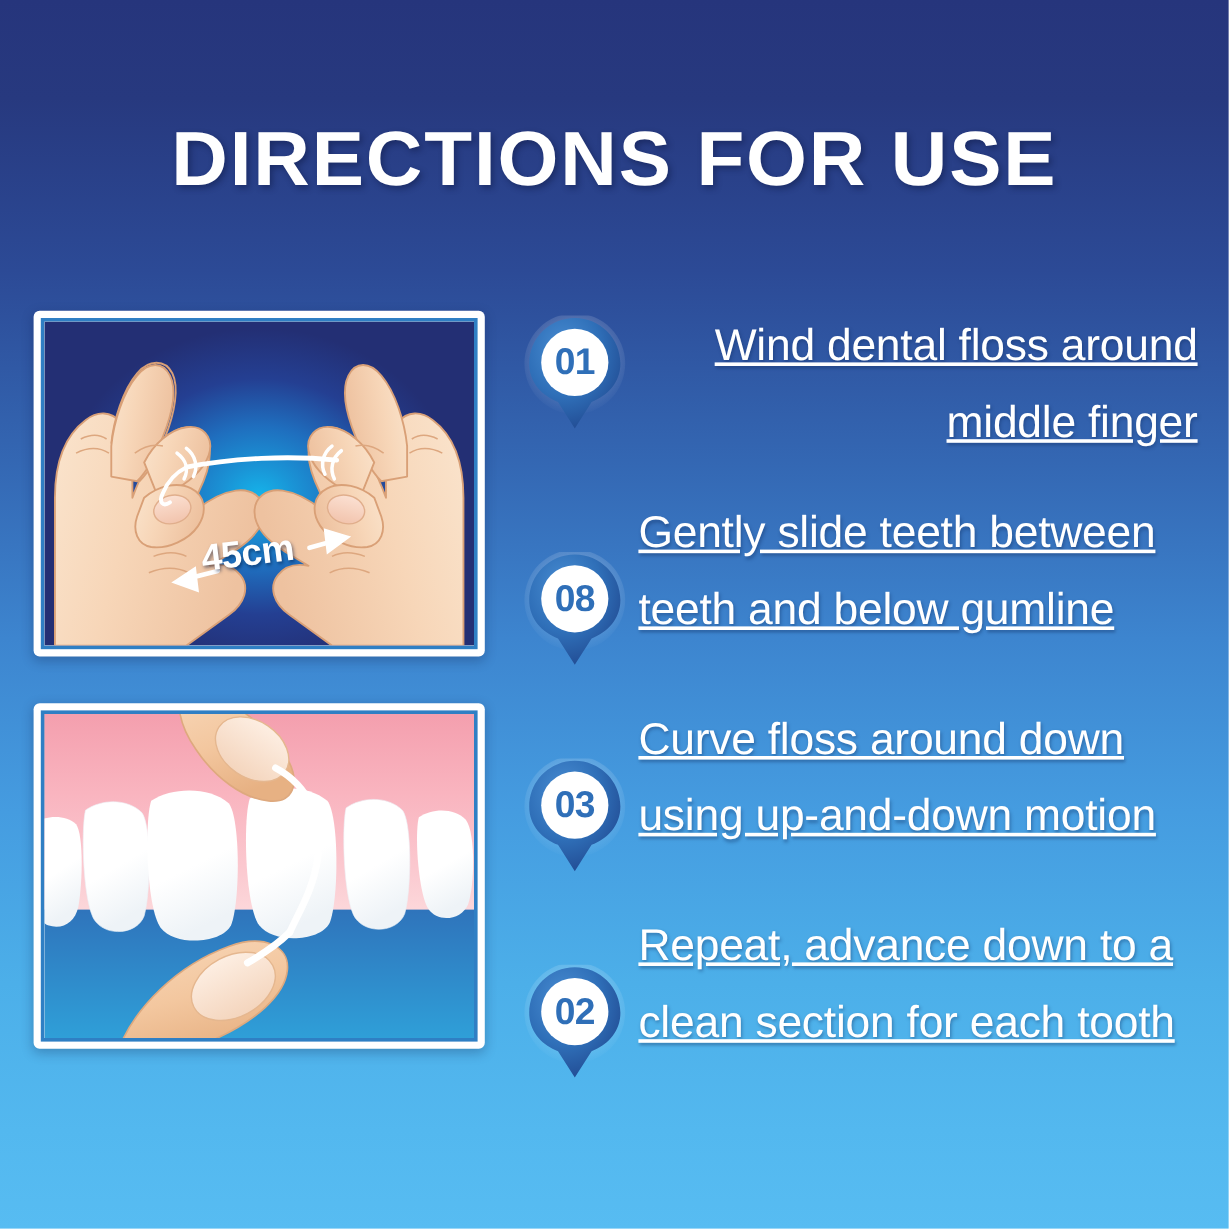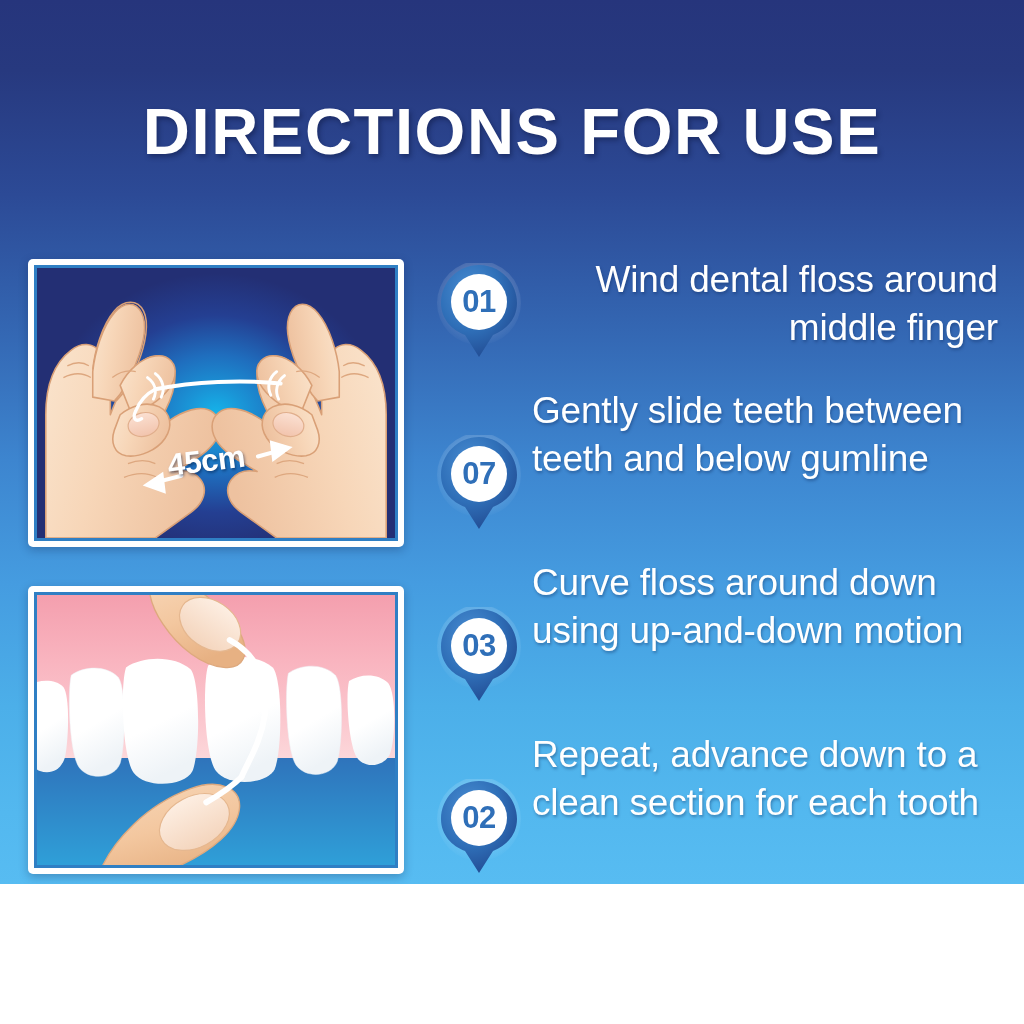--- a/index.html
+++ b/index.html
@@ -1,21 +1,21 @@
 <!DOCTYPE html>
 <html><head>
 <meta charset="utf-8">
 <style>
   html,body{margin:0;padding:0;}
   body{
     width:1024px;height:1024px;overflow:hidden;
     font-family:"DejaVu Sans", sans-serif;
   }
   #root{
-    position:relative;width:1024px;height:884px;
+    position:relative;width:1024px;height:1024px;
     background:linear-gradient(180deg,
       #26357c 0%,
       #27397f 8%,
       #2c4a96 22%,
       #3468b4 38%,
       #3d85cf 52%,
       #459ce0 66%,
       #4cafe9 80%,
       #53b8ef 92%,
       #57bcf2 100%);
@@ -100,25 +100,26 @@
     display:flex;align-items:center;justify-content:center;
     font-family:"Liberation Sans", sans-serif;
     font-weight:bold;font-size:31px;
     color:#2f6fb8;
     letter-spacing:-0.5px;
     text-shadow:0 1px 1px rgba(255,255,255,.6);
   }
   .step-text{
     flex:1 1 auto;
     font-family:"Liberation Sans", sans-serif;
-    font-size:37px;line-height:48px;
+    font-size:37px;line-height:64px;
     color:#ffffff;
     text-shadow:1px 2px 3px rgba(12,40,90,.40);
     padding-left:10px;
     letter-spacing:-0.2px;
+    text-decoration:underline;
   }
   #step-1{margin-top:4px;text-align:right;}
   #step-1 .badge-wrap{margin-top:7px;}
   #step-2 .badge-wrap{margin-top:48px;}
   #step-3 .badge-wrap{margin-top:48px;}
   #step-4 .badge-wrap{margin-top:48px;}
   #step-2{margin-top:22px;}
   #step-3{margin-top:22px;}
   #step-4{margin-top:22px;}
 </style>
@@ -307,21 +308,21 @@
       <div class="step-text">Wind dental floss around middle finger</div>
     </div>
 
     <div class="step" id="step-2">
       <div class="badge-wrap">
         <svg class="badge" viewBox="0 0 86 96">
           <circle cx="43" cy="40" r="42" fill="url(#glowG1)"></circle>
           <path d="M43,2 C64,2 81,19 81,40 C81,56 70,67 57,72 L43,94 L29,72 C16,67 5,56 5,40 C5,19 22,2 43,2 Z" fill="url(#pinG1)"></path>
           <circle cx="43" cy="39" r="28" fill="#ffffff"></circle>
         </svg>
-        <div class="badge-num">07</div>
+        <div class="badge-num">08</div>
       </div>
       <div class="step-text">Gently slide teeth between teeth and below gumline</div>
     </div>
 
     <div class="step" id="step-3">
       <div class="badge-wrap">
         <svg class="badge" viewBox="0 0 86 96">
           <circle cx="43" cy="40" r="42" fill="url(#glowG1)"></circle>
           <path d="M43,2 C64,2 81,19 81,40 C81,56 70,67 57,72 L43,94 L29,72 C16,67 5,56 5,40 C5,19 22,2 43,2 Z" fill="url(#pinG1)"></path>
           <circle cx="43" cy="39" r="28" fill="#ffffff"></circle>

